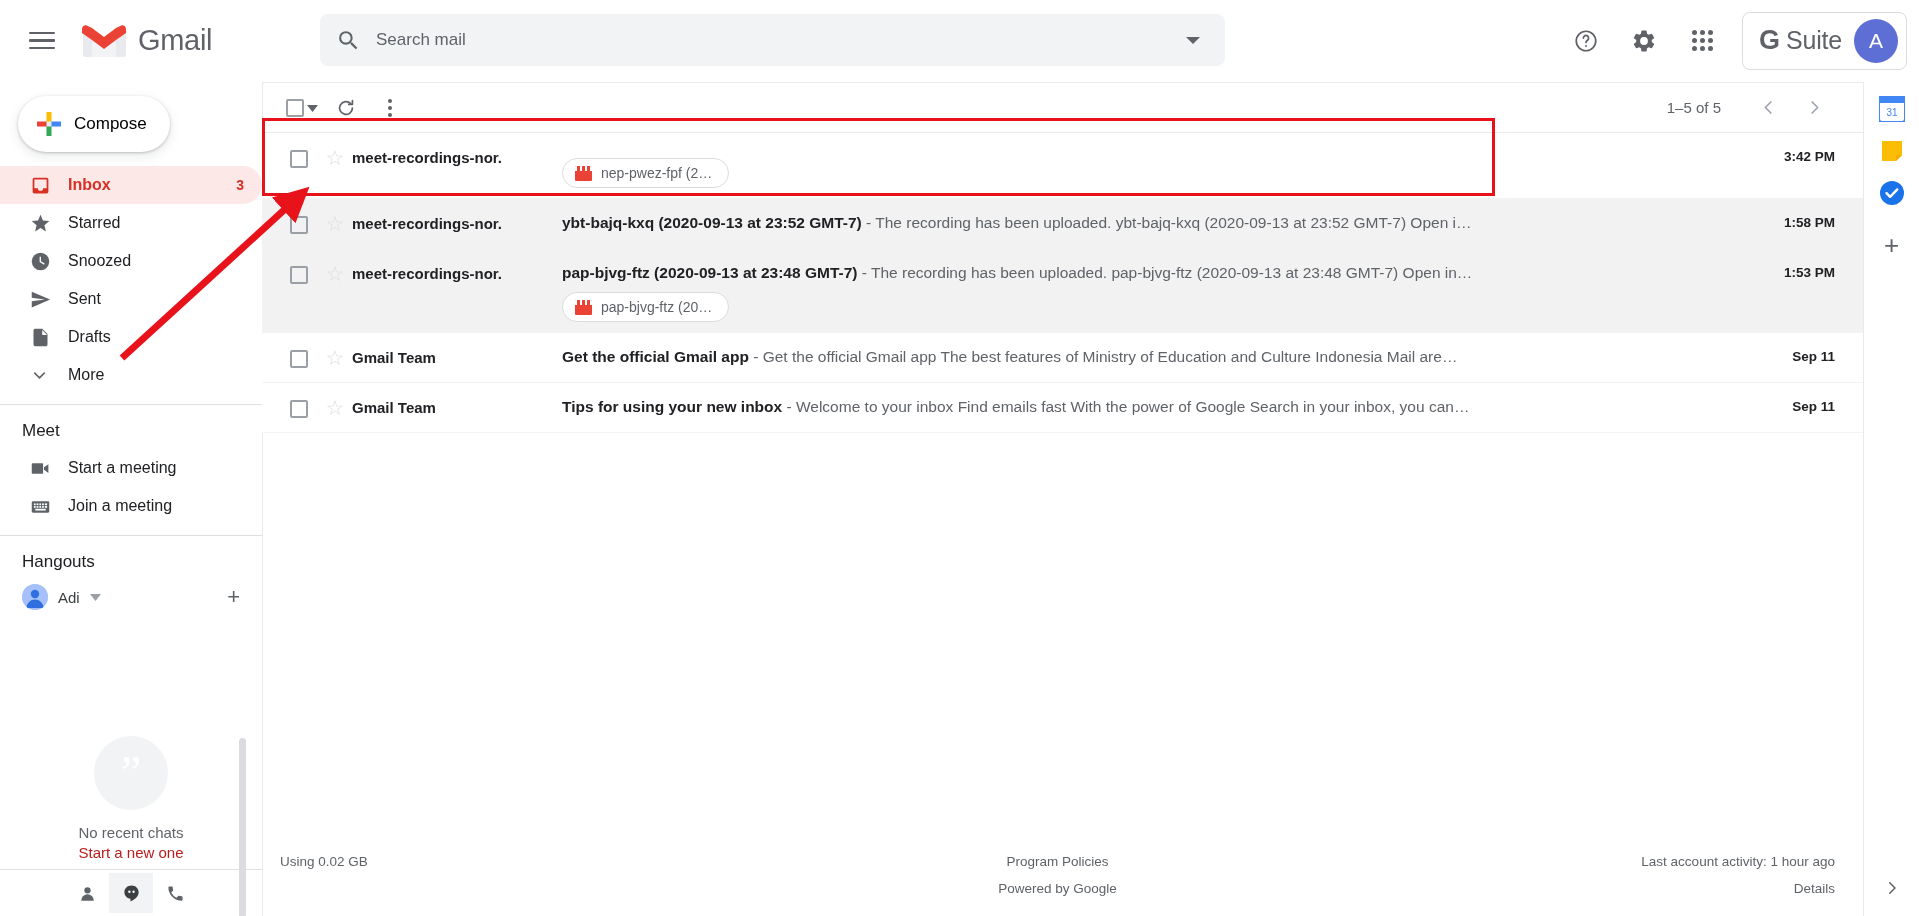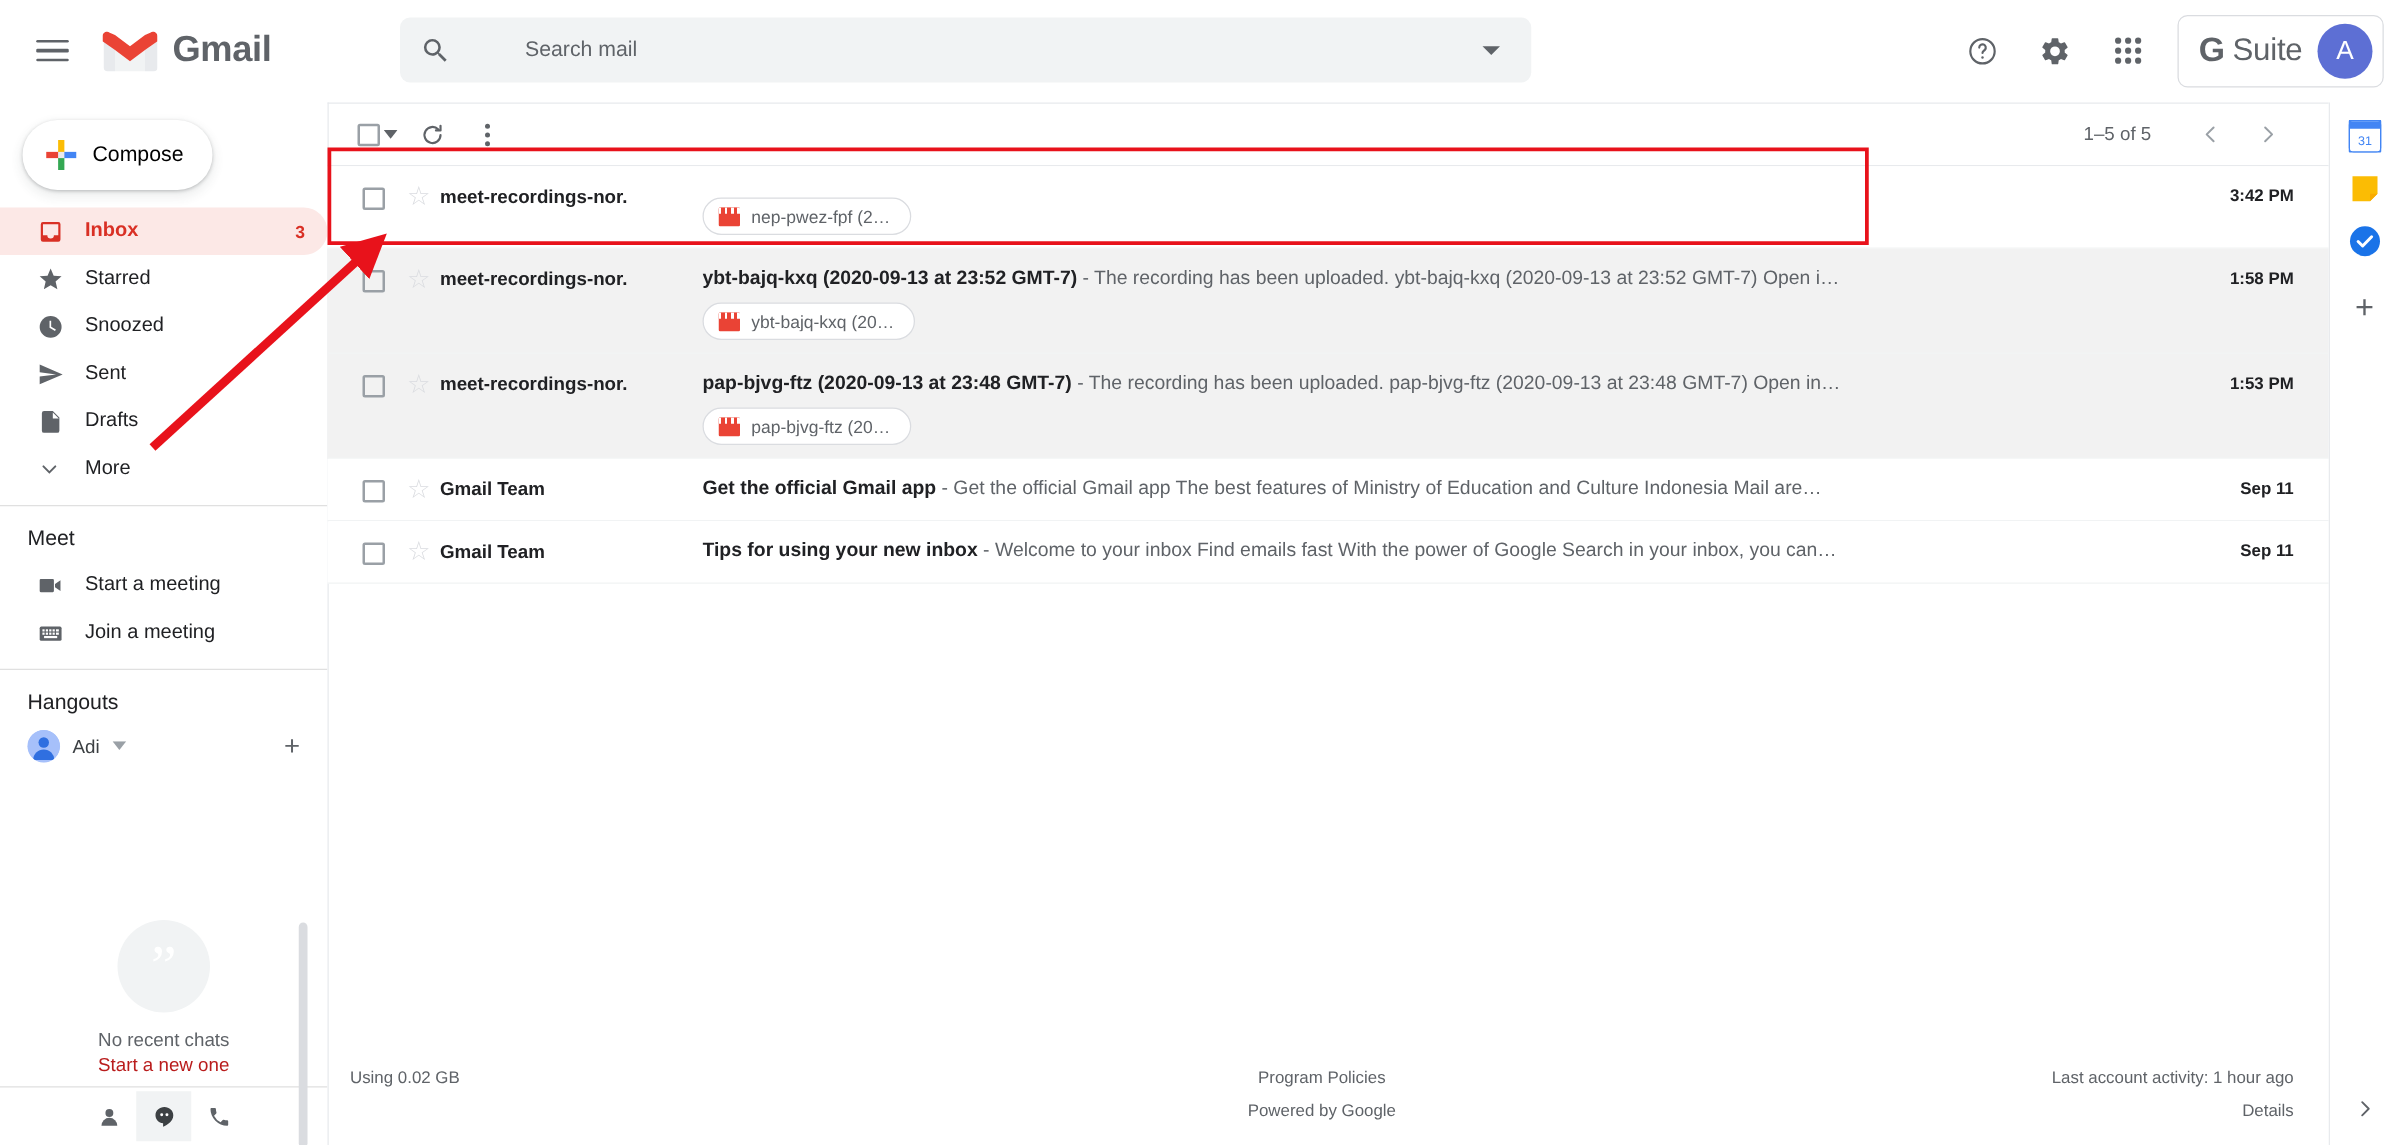--- a/index.html
+++ b/index.html
@@ -20,27 +20,27 @@
     position: relative;
   }
   .hamburger {
     width: 56px; height: 56px; margin-left: 14px;
     display: flex; flex-direction: column; justify-content: center; align-items: center;
     gap: 5px; cursor: pointer; border-radius: 50%;
   }
   .hamburger span { display: block; width: 26px; height: 2.5px; background: #5f6368; border-radius: 1px; }
   .brand { display: flex; align-items: center; margin-left: 12px; gap: 12px; cursor: pointer; }
   .gmail-m { width: 44px; height: 34px; position: relative; }
-  .gmail-text { font-size: 29px; color: #5f6368; letter-spacing: -0.3px; font-family: "Liberation Sans", sans-serif; font-weight: bold; }
+  .gmail-text { font-size: 29px; color: #5f6368; letter-spacing: -0.3px; font-family: "Liberation Sans", sans-serif; }
 
   .searchwrap {
     position: absolute; left: 320px; top: 14px;
     width: 905px; height: 52px;
     background: #f1f3f4; border-radius: 8px;
-    display: flex; align-items: center; padding: 0 8px 0 0; gap: 44px;
+    display: flex; align-items: center; padding: 0 8px 0 0;
   }
   .search-icon-btn {
     width: 56px; height: 52px; display: flex; align-items: center; justify-content: center;
     cursor: pointer;
   }
   .search-input {
     flex: 1; height: 48px; border: none; outline: none; background: transparent;
     font-size: 17px; color: #202124; font-family: "Liberation Sans", sans-serif;
   }
   .search-input::placeholder { color: #5f6368; }
@@ -498,26 +498,20 @@
           <div class="mailrow unreadbg">
             <div class="r-check">
               <span class="cbox lite"></span>
             </div>
             <div class="r-star">
               <span class="star-glyph">☆</span>
             </div>
             <div class="r-sender">meet-recordings-nor.</div>
             <div class="r-body">
               <div class="r-subjline"><span class="r-subj">ybt-bajq-kxq (2020-09-13 at 23:52 GMT-7)</span> <span class="r-snip">- The recording has been uploaded. ybt-bajq-kxq (2020-09-13 at 23:52 GMT-7) Open i…</span></div>
-              <div class="chips">
-                <div class="chip">
-                  <span class="film-ico"></span>
-                  <span>ybt-bajq-kxq (20…</span>
-                </div>
-              </div>
             </div>
             <div class="r-date">1:58 PM</div>
           </div>
           <div class="mailrow unreadbg">
             <div class="r-check">
               <span class="cbox lite"></span>
             </div>
             <div class="r-star">
               <span class="star-glyph">☆</span>
             </div>

